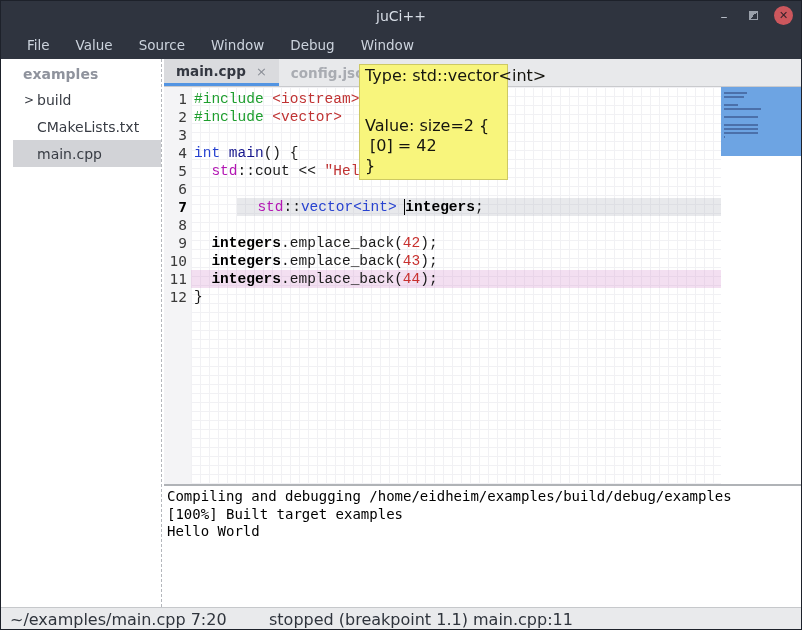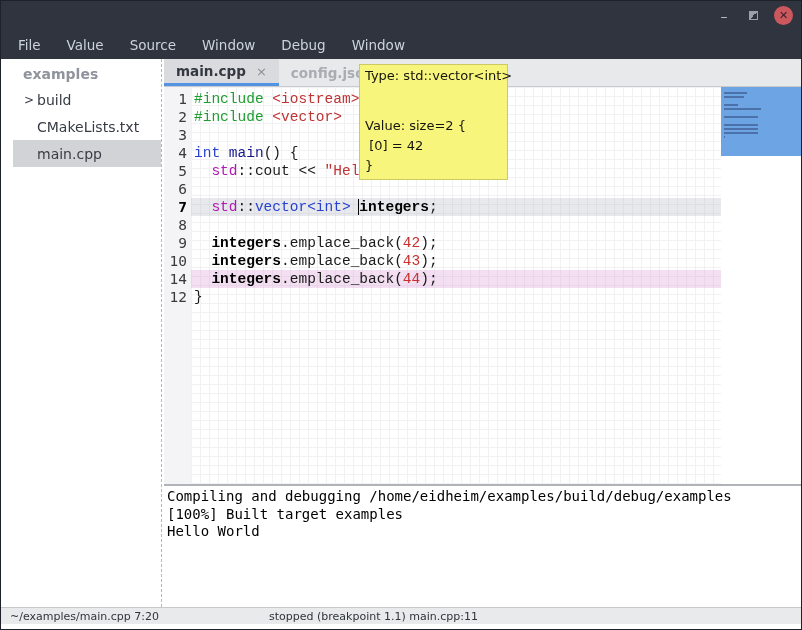--- a/index.html
+++ b/index.html
@@ -11,21 +11,21 @@
   }
   
   .titlebar{height:29px;background:#2f343f;display:flex;align-items:center;position:relative;}
   .title{position:absolute;left:0;right:0;text-align:center;color:#d8dee7;font-size:14px;}
   .win-controls{position:absolute;right:8px;top:0;height:29px;display:flex;align-items:center;gap:16px;}
   .btn-min{color:#b6bcc6;font-size:14px;width:18px;text-align:center;line-height:10px;}
   .btn-restore{width:9px;height:9px;border:1px solid #9aa0aa;background:linear-gradient(135deg,#9aa0aa 50%,transparent 50%);}
   .btn-close{width:19px;height:19px;border-radius:50%;background:#cc575d;color:#36222a;
     font-size:11px;font-weight:bold;display:flex;align-items:center;justify-content:center;}
   
-  .menubar{height:29px;background:#2f343f;display:flex;align-items:center;padding-left:4px;}
+  .menubar{height:29px;background:#2f343f;display:flex;align-items:center;padding-left:13px;}
   .menu-item{color:#ccd3dd;font-size:13.5px;padding:0 13px;height:100%;display:flex;align-items:center;}
   
   .body{display:flex;height:548px;}
   .sidebar{width:160px;background:#fff;overflow:hidden;padding-left:12px;}
   .side-header{color:#8f939d;font-weight:bold;font-size:14px;padding:7px 0 4px 10px;}
   .tree-row{height:27px;display:flex;align-items:center;font-size:14px;color:#383c44;}
   .tree-row.selected{background:#d2d3d7;}
   .chevron{width:16px;margin-left:8px;color:#383c44;font-size:12px;text-align:center;}
   .tree-label{margin-left:0;}
   .tree-row.no-chev .tree-label{margin-left:24px;}
@@ -42,57 +42,58 @@
   .gutter{width:27px;background:#f4f4f6;padding-top:3px;font-family:"DejaVu Sans Mono","Liberation Mono",monospace;
     font-size:14.5px;line-height:18px;color:#3a3a3a;text-align:right;}
   .gutter .num{padding-right:4px;height:18px;}
   .gutter .num.cur{font-weight:bold;color:#000;}
   .code{width:530px;padding-top:3px;background-color:#ffffff;
     background-image:linear-gradient(#f1f1f4 1px,transparent 1px),linear-gradient(90deg,#f1f1f4 1px,transparent 1px);
     background-size:9px 9px;
     font-family:Liberation Mono, monospace;font-size:14.5px;line-height:18px;
     white-space:pre;overflow:hidden;}
   .cline{height:18px;padding-left:3px;}
-  .cline.current{background:rgba(185,187,197,0.32);}
+  .cline.current{background:rgba(185,187,197,0.32);margin-left:46px;}
   .cline.breakpoint{background:rgba(216,150,208,0.30);}
   .s-p{color:#1a1a1a;}
   .s-inc{color:#1e9e2e;}
   .s-hdr{color:#c03333;}
   .s-str{color:#c03333;}
   .s-typ{color:#2742d0;}
   .s-fn{color:#14148c;}
   .s-ns{color:#b316b3;}
   .s-num{color:#c8302e;text-align:right;}
   .s-b{color:#000;font-weight:bold;}
   .s-cur{border-left:1px solid #000;margin-left:-1px;}
   .minimap{width:80px;background:#fff;position:relative;}
   .mm-view{position:absolute;top:0;left:0;right:0;height:69px;background:#6da4e3;}
   .mm-bar{position:absolute;height:2px;background:rgba(20,30,80,0.38);}
   
   .tooltip{position:absolute;left:195px;top:5px;width:149px;z-index:20;
     background:#f8f57c;border:1px solid #cdc963;color:#15150f;
-    font-size:13px;line-height:20px;padding:1px 13px 3px 5px;}
+    font-size:16px;line-height:20px;padding:1px 13px 3px 5px;}
   .tt-type{margin-bottom:30px;white-space:nowrap;}
   .tt-line{white-space:pre;}
   
   .console{height:121px;background:#fff;border-top:2px solid #b0b3b7;
     font-family:"DejaVu Sans Mono","Liberation Mono",monospace;font-size:14px;line-height:17.5px;
     color:#000;padding:2px 3px;white-space:pre;overflow:hidden;}
   
-  .statusbar{height:17px;background:#e9eaec;border-top:1px solid #c6c8cb;position:relative;
-    display:flex;align-items:center;font-size:11px;color:#2f343c;}
+  .statusbar{height:23px;background:#e9eaec;border-top:1px solid #c6c8cb;position:relative;
+    display:flex;align-items:center;font-size:16px;color:#2f343c;}
   .sb-left{margin-left:9px;}
   .sb-center{position:absolute;left:268px;}
 </style>
 </head>
 <body>
 
 <div class="window">
 
   <div class="titlebar">
+    <div class="title">juCi++</div>
     <div class="win-controls">
       <div class="btn-min">–</div>
       <div class="btn-restore"></div>
       <div class="btn-close">✕</div>
     </div>
   </div>
 
   <div class="menubar">
       <div class="menu-item">File</div>
       <div class="menu-item">Value</div>
@@ -139,21 +140,21 @@
             <div class="num">1</div>
             <div class="num">2</div>
             <div class="num">3</div>
             <div class="num">4</div>
             <div class="num">5</div>
             <div class="num">6</div>
             <div class="num cur">7</div>
             <div class="num">8</div>
             <div class="num">9</div>
             <div class="num">10</div>
-            <div class="num">14</div>
+            <div class="num">11</div>
             <div class="num">12</div>
           </div>
         <div class="code"><div class="cline"><span class="s-inc">#include</span><span class="s-p"> </span><span class="s-hdr">&lt;iostream&gt;</span></div><div class="cline"><span class="s-inc">#include</span><span class="s-p"> </span><span class="s-hdr">&lt;vector&gt;</span></div><div class="cline"></div><div class="cline"><span class="s-typ">int</span><span class="s-p"> </span><span class="s-fn">main</span><span class="s-p">() {</span></div><div class="cline"><span class="s-p">  </span><span class="s-ns">std</span><span class="s-p">::cout &lt;&lt; </span><span class="s-str">"Hello World\n";</span></div><div class="cline"></div><div class="cline current"><span class="s-p">  </span><span class="s-ns">std</span><span class="s-p">::</span><span class="s-typ">vector&lt;int&gt;</span><span class="s-p"> </span><span class="s-cur"></span><span class="s-b">integers</span><span class="s-p">;</span></div><div class="cline"></div><div class="cline"><span class="s-p">  </span><span class="s-b">integers</span><span class="s-p">.emplace_back(</span><span class="s-num">42</span><span class="s-p">);</span></div><div class="cline"><span class="s-p">  </span><span class="s-b">integers</span><span class="s-p">.emplace_back(</span><span class="s-num">43</span><span class="s-p">);</span></div><div class="cline breakpoint"><span class="s-p">  </span><span class="s-b">integers</span><span class="s-p">.emplace_back(</span><span class="s-num">44</span><span class="s-p">);</span></div><div class="cline"><span class="s-p">}</span></div></div>
         <div class="minimap">
           <div class="mm-view">
               <div class="mm-bar" style="top: 5px; left: 3px; width: 22.8px;"></div>
               <div class="mm-bar" style="top: 9px; left: 3px; width: 20.4px;"></div>
               <div class="mm-bar" style="top: 17px; left: 3px; width: 14.4px;"></div>
               <div class="mm-bar" style="top: 21px; left: 3px; width: 37.2px;"></div>
               <div class="mm-bar" style="top: 29px; left: 3px; width: 33.6px;"></div>

